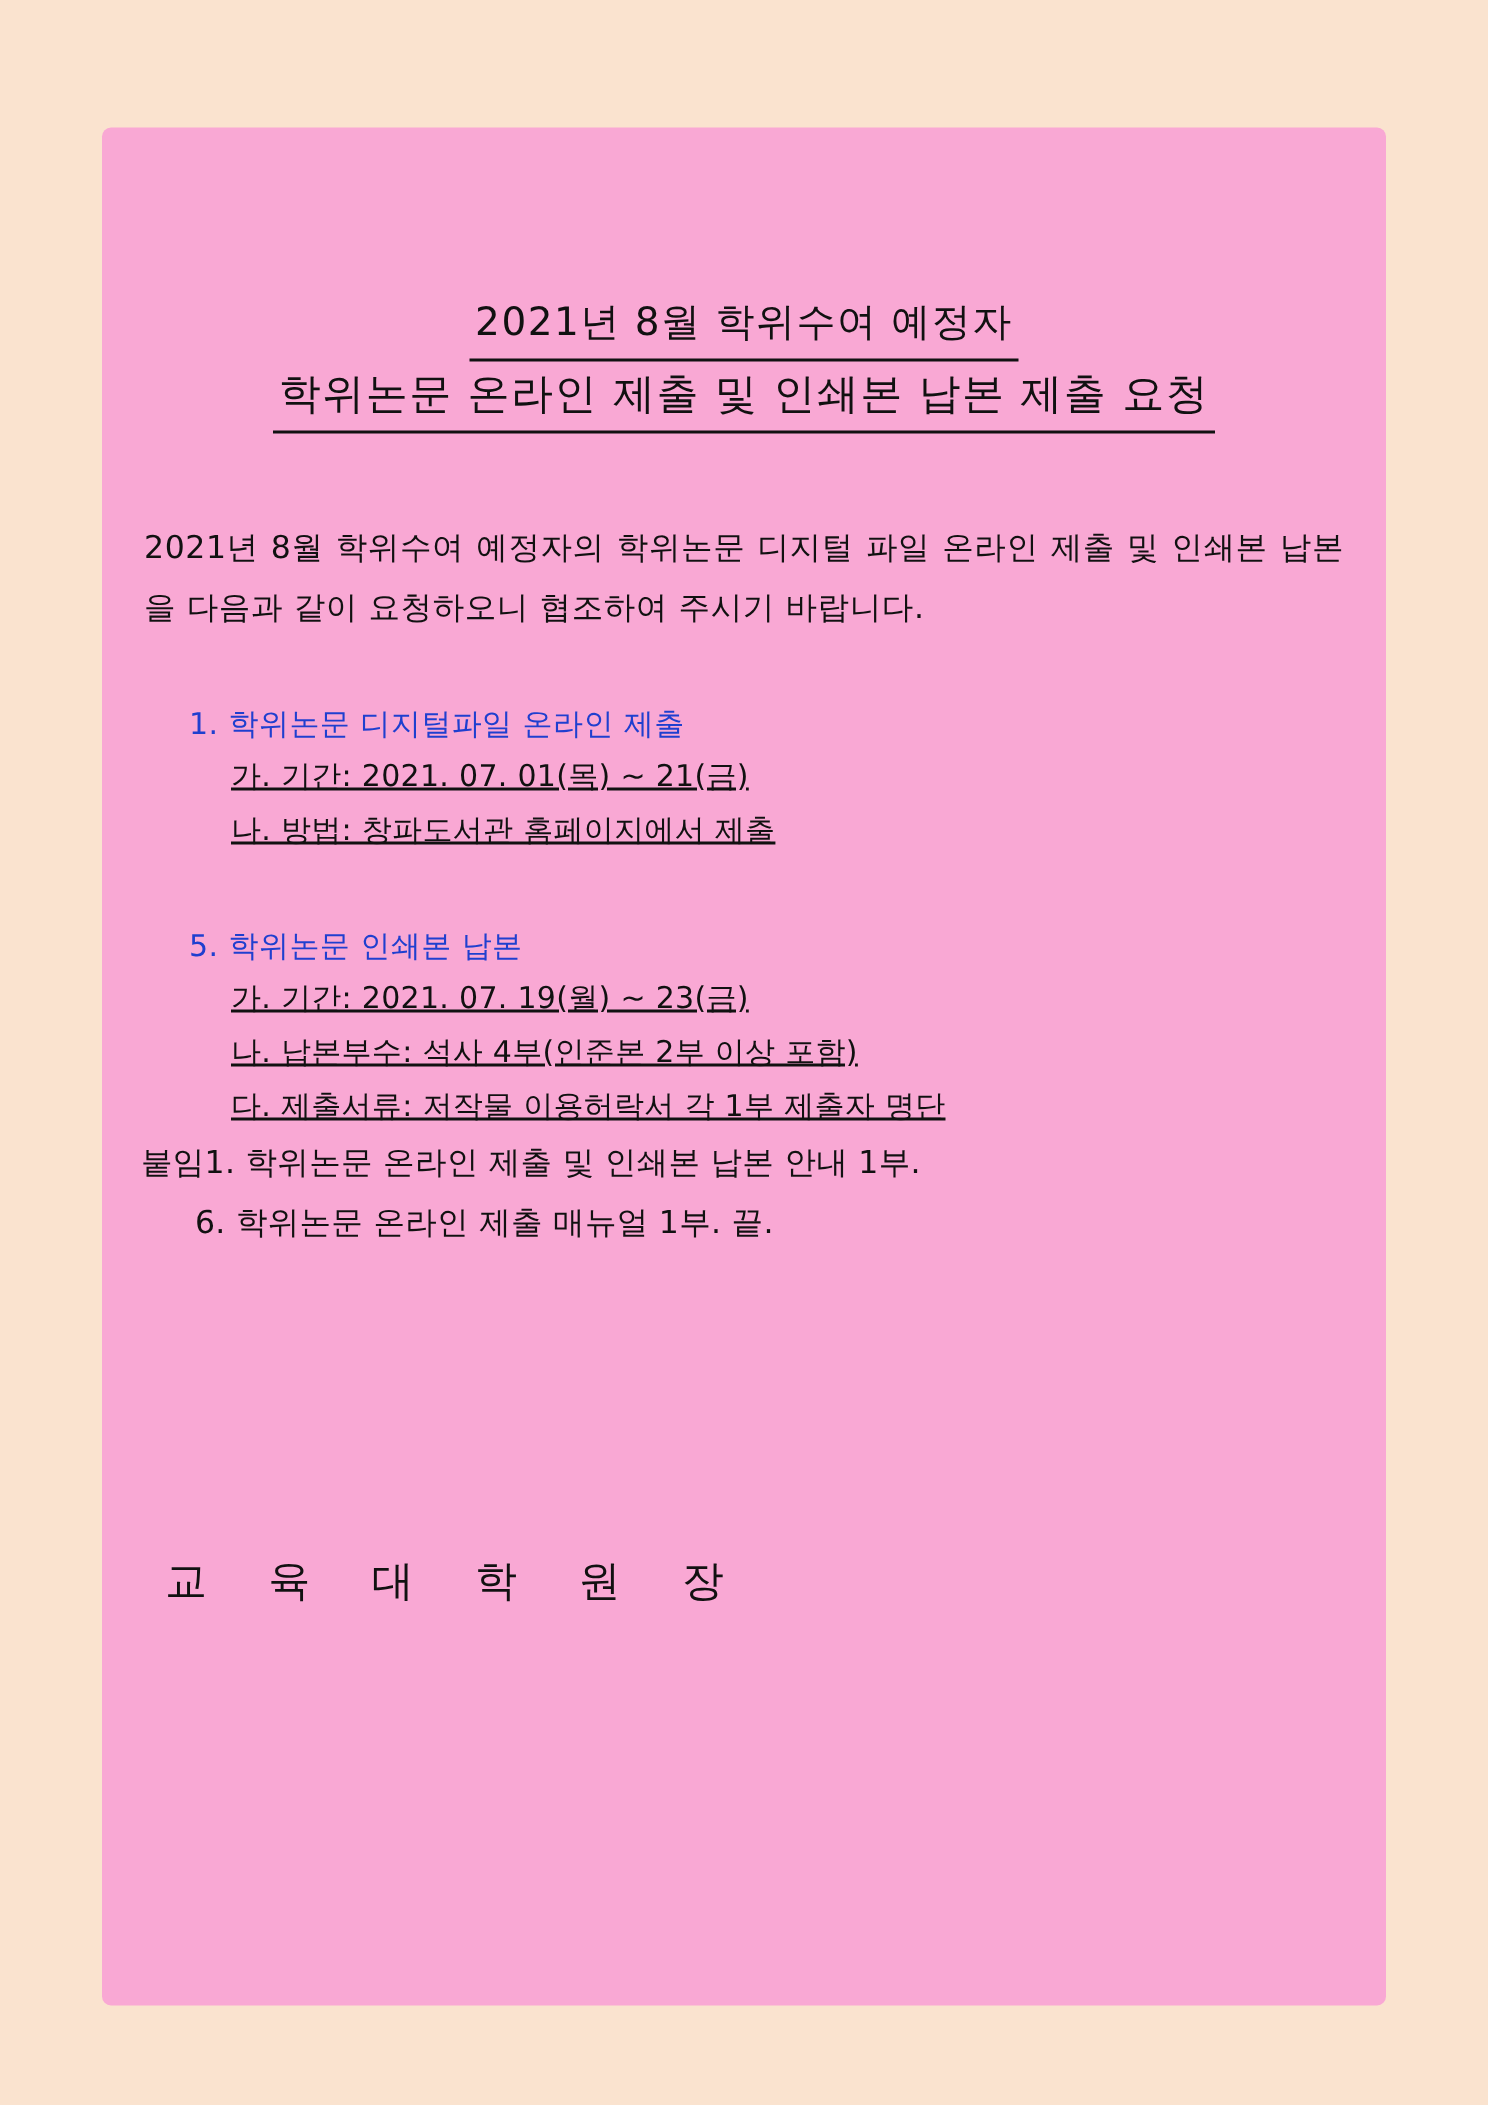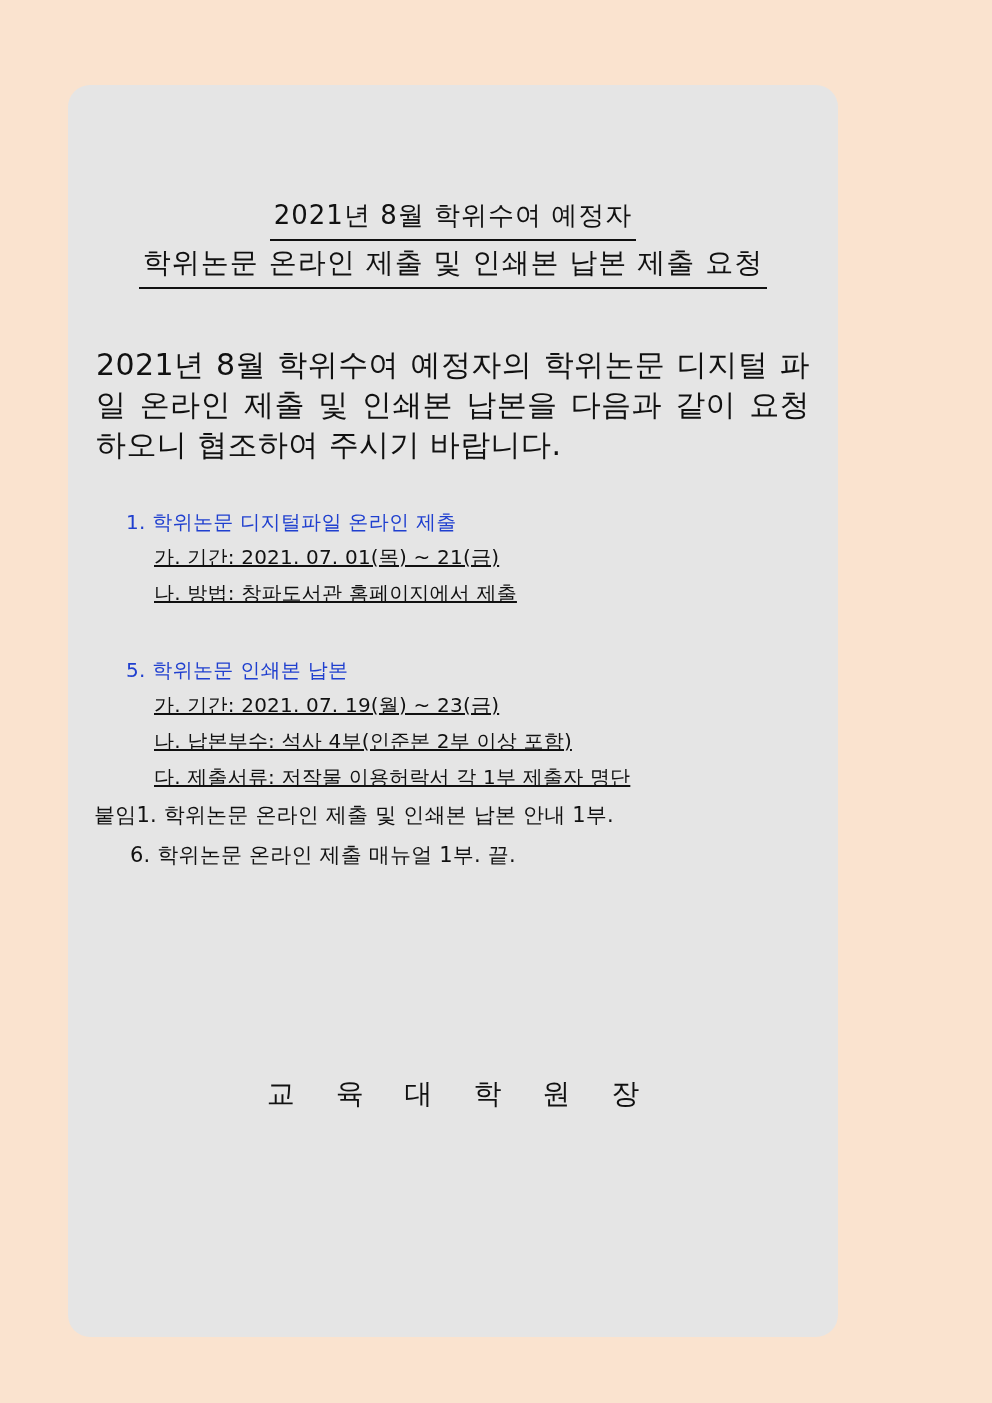--- a/index.html
+++ b/index.html
@@ -10,24 +10,24 @@
     width: 992px;
     height: 1403px;
     background: #fae3cf;
     font-family: "DejaVu Sans", sans-serif;
     overflow: hidden;
   }
   .page {
     position: absolute;
     left: 68px;
     top: 85px;
-    width: 770px;
+    width: 856px;
     height: 1252px;
-    background: #e5e5e5;
-    border-radius: 22px;
+    background: #f9a8d4;
+    border-radius: 6px;
     box-sizing: border-box;
     padding: 0;
   }
   .inner {
     position: absolute;
     left: 26px;
     right: 26px;
     top: 0;
   }
   .title-block {
@@ -41,21 +41,21 @@
     letter-spacing: 1px;
     color: #111;
     border-bottom: 2px solid #111;
     padding: 0 4px 2px 4px;
     white-space: nowrap;
   }
   .title-line.l1 { font-size: 26px; }
   .title-line.l2 { font-size: 28px; }
   .body-para {
     margin-top: 56px;
-    font-size: 30px;
+    font-size: 21px;
     line-height: 40px;
     color: #111;
     text-align: justify;
     letter-spacing: 0.4px;
     padding: 0 2px;
   }
   .section {
     margin-top: 40px;
     margin-left: 32px;
   }
@@ -82,21 +82,21 @@
     font-size: 21px;
     line-height: 40px;
     color: #111;
     letter-spacing: 0.2px;
   }
   .attach-line.indent {
     padding-left: 36px;
   }
   .signature {
     margin-top: 200px;
-    text-align: center;
+    text-align: left;
     font-size: 28px;
     letter-spacing: 16px;
     color: #111;
     padding-left: 16px;
   }
 </style>
 </head>
 <body>
 
 <div class="page">

